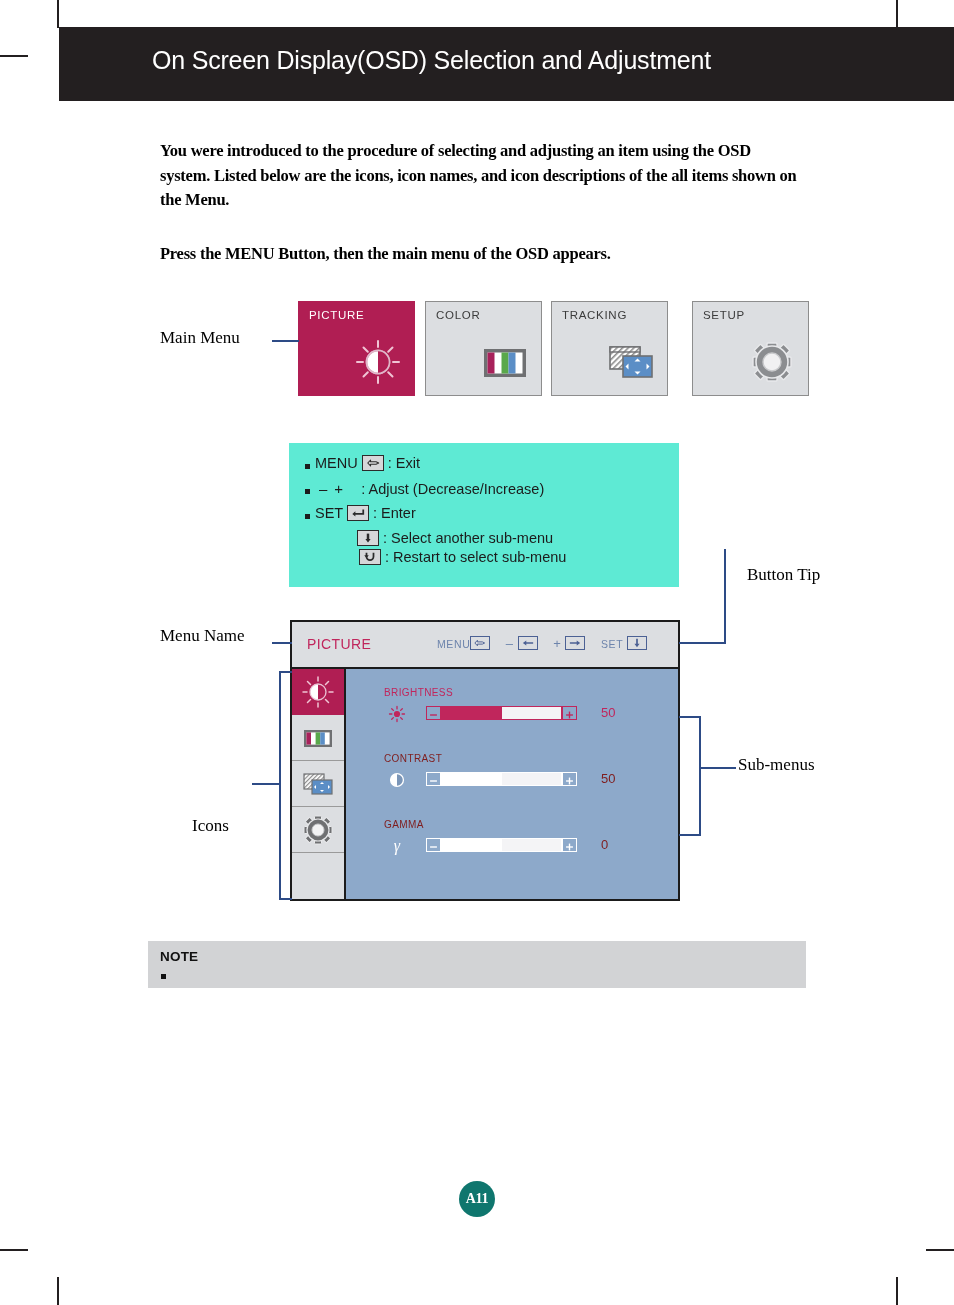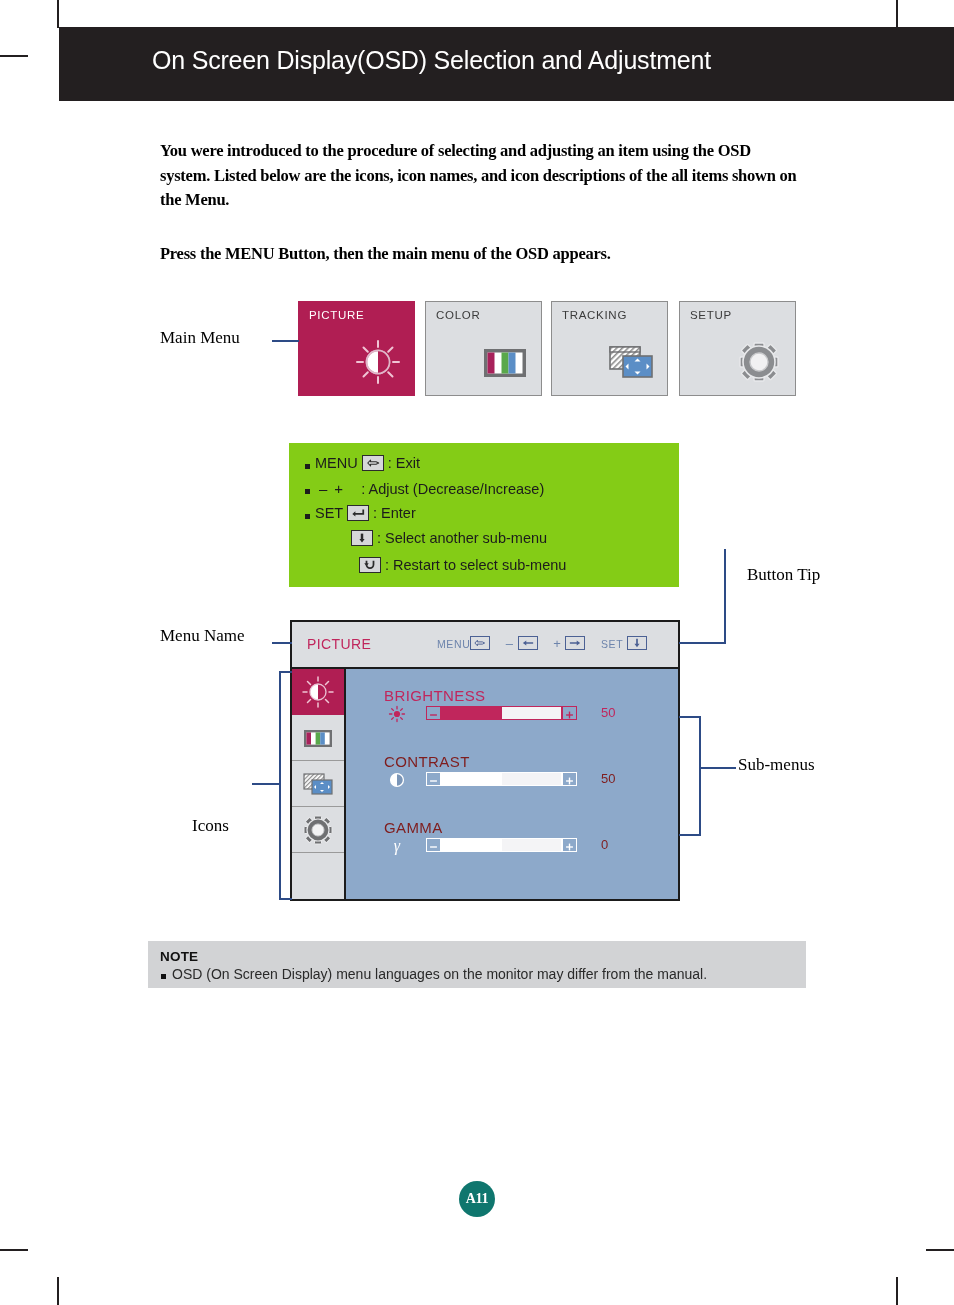--- a/index.html
+++ b/index.html
@@ -42,21 +42,21 @@
   .tab-label{
     position:absolute;left:10px;top:7px;font-size:11.5px;
     color:#3b3b3b;letter-spacing:0.7px;font-family:"Liberation Sans",sans-serif;
   }
   .tab.active .tab-label{color:#ffffff;}
   .tab-icon{position:absolute;right:10px;bottom:7px;width:52px;height:52px;}
 
   
   #button-tip-box{
     position:absolute;left:289px;top:443px;width:390px;height:144px;
-    background:#84cc16;
+    background:#5eead4;
   }
   .tip-line{
     position:absolute;font-size:14.5px;color:#1c1c1c;
     font-family:"Liberation Sans",sans-serif;white-space:nowrap;
   }
   .tip-bullet{
     position:absolute;width:5px;height:5px;background:#1c1c1c;
   }
   .keybox{
     display:inline-block;border:1.4px solid #2b2b2b;
@@ -93,21 +93,21 @@
     position:relative;height:46px;border-bottom:1px solid #9a9a9a;
     box-sizing:border-box;
   }
   .osd-ic.sel{background:#b01e53;border-bottom-color:#b01e53;}
   .osd-ic .g{position:absolute;left:50%;top:50%;transform:translate(-50%,-50%);
     width:36px;height:36px;}
   #osd-body{
     position:absolute;left:54px;top:47px;right:0;bottom:0;
   }
   .srow{position:absolute;left:0;width:100%;}
-  .srow .name{position:absolute;left:38px;top:0;font-size:15px;letter-spacing:0.4px;}
+  .srow .name{position:absolute;left:38px;top:0;font-size:10px;letter-spacing:0.4px;}
   .srow .ic{position:absolute;left:42px;top:18px;width:18px;height:18px;}
   .srow .minus,.srow .plus{
     position:absolute;top:19px;width:15px;height:14px;box-sizing:border-box;
     border-width:1.3px;border-style:solid;
   }
   .srow .minus{left:80px;}
   .srow .plus{left:216px;}
   .srow .track{
     position:absolute;left:95px;top:19px;width:121px;height:14px;
     box-sizing:border-box;border-width:1.3px;border-style:solid;
@@ -210,21 +210,21 @@
       <rect x="18" y="20" width="29" height="21" fill="#5b8ec6" stroke="#6f7072" stroke-width="1.6"></rect>
       <g fill="#ffffff">
         <path d="M32.5 22.5 l3 3 h-6 z"></path>
           <path d="M32.5 38.5 l3 -3 h-6 z"></path>
         <path d="M20.5 30.5 l3 -3 v6 z"></path>
           <path d="M44.5 30.5 l-3 -3 v6 z"></path>
       </g>
     </svg>
   </div>
 
-  <div class="tab" style="left:381px;">
+  <div class="tab" style="left:394px;">
     <div class="tab-label">SETUP</div>
     <svg class="tab-icon" viewBox="0 0 52 52">
       <path d="M26 6 l6 3 6-3 4 4 -3 6 3 6 -4 4 -6-3 -6 3 -4-4 3-6 -3-6 z" fill="none"></path>
       <g fill="#8b8d90" stroke="#e8e9eb" stroke-width="1.4">
         <rect x="21" y="7" width="10" height="9" rx="1"></rect>
         <rect x="21" y="36" width="10" height="9" rx="1"></rect>
         <rect x="7" y="21" width="9" height="10" rx="1"></rect>
         <rect x="36" y="21" width="9" height="10" rx="1"></rect>
         <rect x="10" y="10" width="9" height="9" rx="1" transform="rotate(-45 14.5 14.5)"></rect>
         <rect x="33" y="33" width="9" height="9" rx="1" transform="rotate(-45 37.5 37.5)"></rect>
@@ -263,31 +263,31 @@
   <div class="tip-line" style="left:26px;top:62px;">
     <span>SET</span>
     <span class="keybox">
       <svg viewBox="0 0 22 16" style="position:absolute;left:0;top:0;width:100%;height:100%">
         <path d="M16 4 v4 h-8 v-2 l-3.5 3 3.5 3 v-2 h10 v-6 z" fill="#2b2b2b"></path>
       </svg>
     </span>
     <span>: Enter</span>
   </div>
 
-  <div class="tip-line" style="left:62px;top:87px;">
+  <div class="tip-line" style="left:68px;top:87px;">
     <span class="keybox">
       <svg viewBox="0 0 22 16" style="position:absolute;left:0;top:0;width:100%;height:100%">
         <path d="M11 3 v6 h3 l-3 4 -3 -4 h3 z" fill="#2b2b2b"></path>
         <rect x="9.6" y="3" width="2.8" height="7" fill="#2b2b2b"></rect>
       </svg>
     </span>
     <span>: Select another sub-menu</span>
   </div>
 
-  <div class="tip-line" style="left:70px;top:114px;">
+  <div class="tip-line" style="left:70px;top:106px;">
     <span class="keybox">
       <svg viewBox="0 0 22 16" style="position:absolute;left:0;top:0;width:100%;height:100%">
         <path d="M7 3 v4.5 a4 4.2 0 0 0 8 0 v-4.5" fill="none" stroke="#2b2b2b" stroke-width="2"></path>
         <path d="M7 9.5 l-2.6 -3.6 h5.2 z" fill="#2b2b2b"></path>
       </svg>
     </span>
     <span>: Restart to select sub-menu</span>
   </div>
 </div>
 
@@ -464,18 +464,17 @@
 
 <div class="annot" style="left:738px;top:755px;">Sub-menus</div>
 <div class="lead" style="left:700px;top:767px;width:36px;height:1.8px;"></div>
 <div class="lead" style="left:699px;top:716px;width:1.8px;height:120px;"></div>
 <div class="lead" style="left:679px;top:716px;width:22px;height:1.8px;"></div>
 <div class="lead" style="left:679px;top:834px;width:22px;height:1.8px;"></div>
 
 <div id="note-box">
   <div id="note-title">NOTE</div>
   <div id="note-bullet"></div>
-  <div id="note-text">OSD (On Screen Display) menu languages on the monitor may differ from the manual.</div>
 </div>
 
 <div id="page-badge">
   <div id="page-number">A11</div>
 </div>
 
 </body></html>

